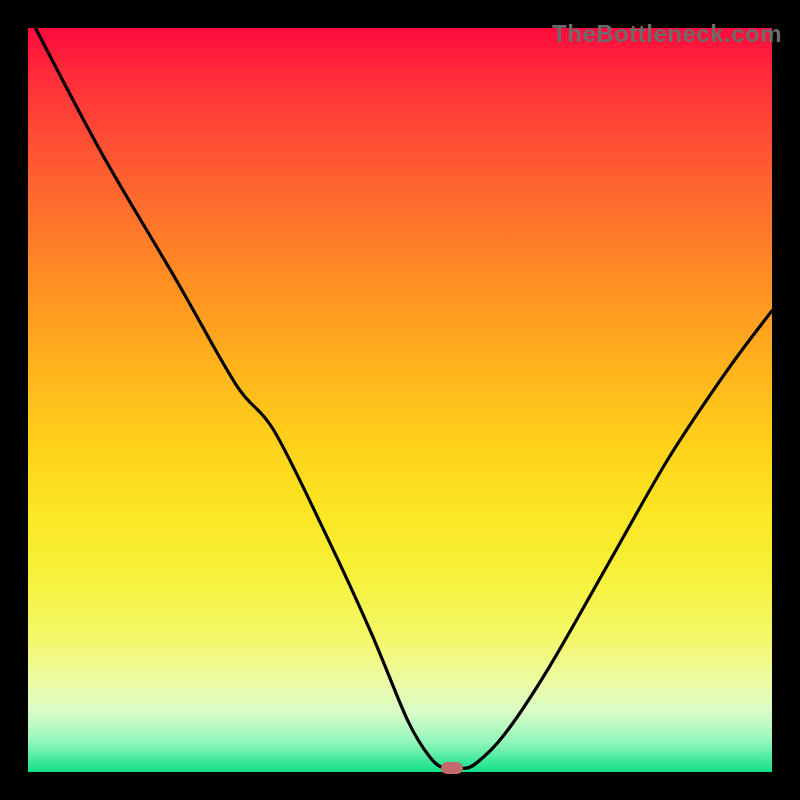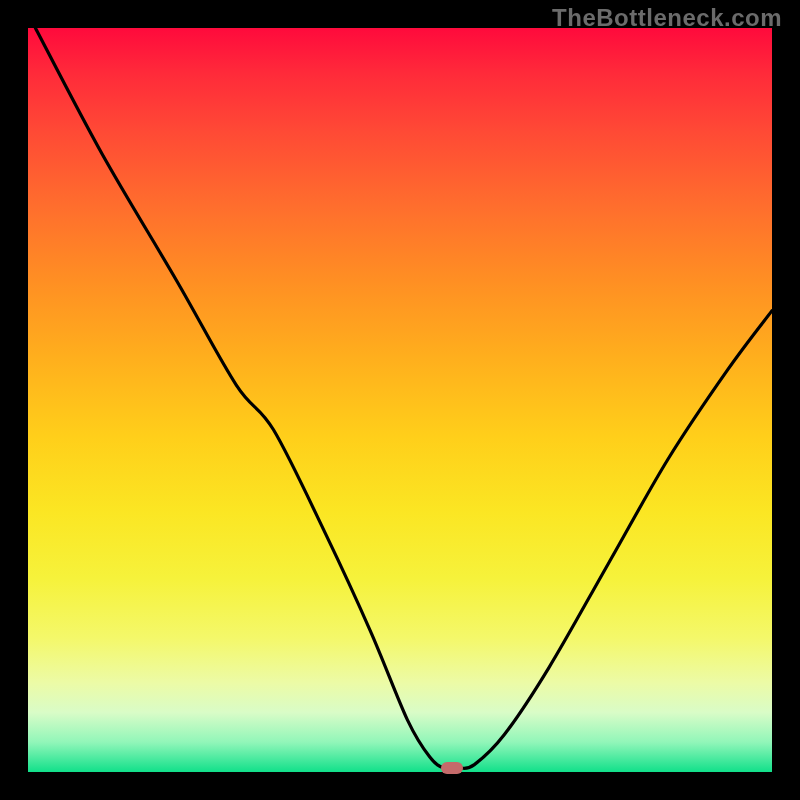--- a/index.html
+++ b/index.html
@@ -12,21 +12,21 @@
     font-family: Arial, Helvetica, sans-serif;
   }
   .frame {
     position: relative;
     width: 800px;
     height: 800px;
     background: #000;
   }
   .watermark {
     position: absolute;
-    top: 4px;
+    top: 20px;
     right: 18px;
     color: #6b6b6b;
     font-size: 24px;
     font-weight: 600;
     letter-spacing: 0.5px;
     z-index: 5;
   }
   .plot-area {
     position: absolute;
     left: 28px;

